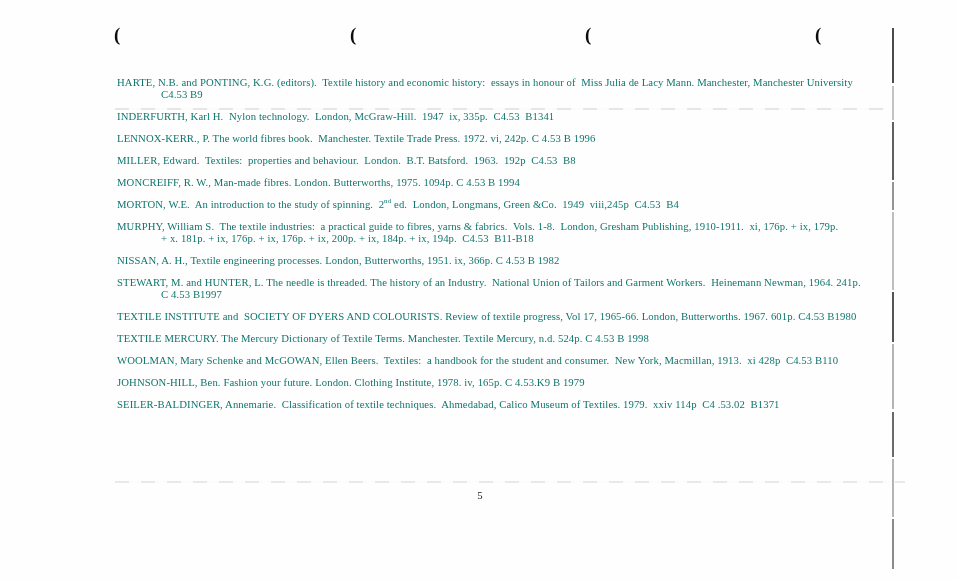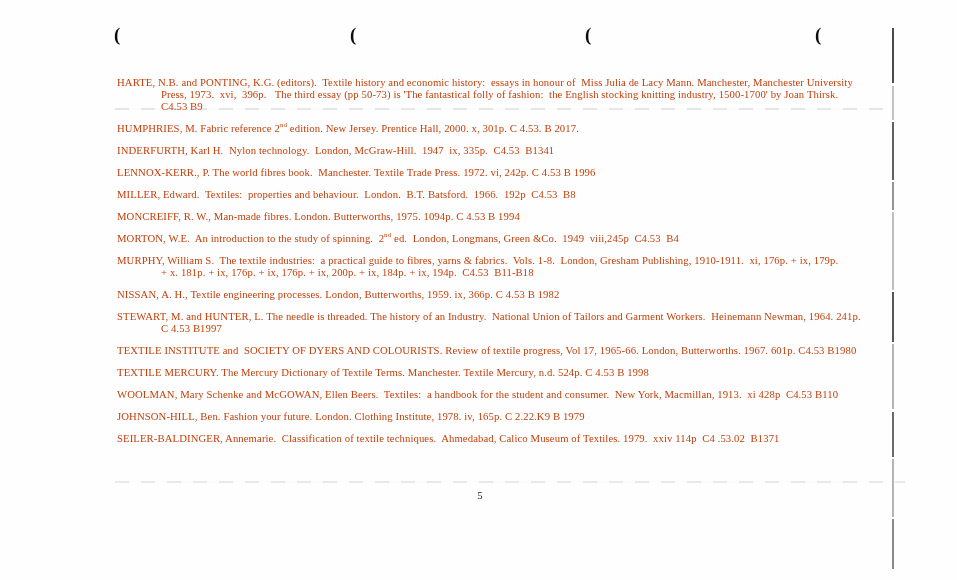--- a/index.html
+++ b/index.html
@@ -12,21 +12,21 @@
   }
   .scan-page {
     position: absolute; inset: 0;
     background: #fefefe;
   }
   
   .content {
     position: absolute;
     left: 117px; top: 76px;
     width: 726px;
-    color: #c2410c;
+    color: #0f766e;
   }
   .entry {
     font-size: 10.7px;
     line-height: 12px;
     margin-bottom: 10px;
     letter-spacing: 0.1px;
   }
   .entry .line { white-space: pre; }
   .entry .line.cont { padding-left: 44px; }
   sup { font-size: 7px; line-height: 0; vertical-align: super; }
@@ -78,63 +78,59 @@
 <div class="scan-page">
 
   <span class="binding-mark bm-1">(</span>
   <span class="binding-mark bm-2">(</span>
   <span class="binding-mark bm-3">(</span>
   <span class="binding-mark bm-4">(</span>
 
   <div class="content" id="bibliography">
       <div class="entry">
         <div class="line">HARTE, N.B. and PONTING, K.G. (editors).  Textile history and economic history:  essays in honour of  Miss Julia de Lacy Mann. Manchester, Manchester University</div>
-        <div class="line cont">Press, 1973.  xvi,  396p.   The third essay (pp 50-73) is 'The fantastical folly of fashion:  the English stocking knitting industry, 1500-1700' by Joan Thirsk.</div>
         <div class="line cont">C4.53 B9</div>
-      </div>
-      <div class="entry">
-        <div class="line">HUMPHRIES, M. Fabric reference 2<sup>nd</sup> edition. New Jersey. Prentice Hall, 2000. x, 301p. C 4.53. B 2017.</div>
       </div>
       <div class="entry">
         <div class="line">INDERFURTH, Karl H.  Nylon technology.  London, McGraw-Hill.  1947  ix, 335p.  C4.53  B1341</div>
       </div>
       <div class="entry">
         <div class="line">LENNOX-KERR., P. The world fibres book.  Manchester. Textile Trade Press. 1972. vi, 242p. C 4.53 B 1996</div>
       </div>
       <div class="entry">
-        <div class="line">MILLER, Edward.  Textiles:  properties and behaviour.  London.  B.T. Batsford.  1966.  192p  C4.53  B8</div>
+        <div class="line">MILLER, Edward.  Textiles:  properties and behaviour.  London.  B.T. Batsford.  1963.  192p  C4.53  B8</div>
       </div>
       <div class="entry">
         <div class="line">MONCREIFF, R. W., Man-made fibres. London. Butterworths, 1975. 1094p. C 4.53 B 1994</div>
       </div>
       <div class="entry">
         <div class="line">MORTON, W.E.  An introduction to the study of spinning.  2<sup>nd</sup> ed.  London, Longmans, Green &amp;Co.  1949  viii,245p  C4.53  B4</div>
       </div>
       <div class="entry">
         <div class="line">MURPHY, William S.  The textile industries:  a practical guide to fibres, yarns &amp; fabrics.  Vols. 1-8.  London, Gresham Publishing, 1910-1911.  xi, 176p. + ix, 179p.</div>
         <div class="line cont">+ x. 181p. + ix, 176p. + ix, 176p. + ix, 200p. + ix, 184p. + ix, 194p.  C4.53  B11-B18</div>
       </div>
       <div class="entry">
-        <div class="line">NISSAN, A. H., Textile engineering processes. London, Butterworths, 1959. ix, 366p. C 4.53 B 1982</div>
+        <div class="line">NISSAN, A. H., Textile engineering processes. London, Butterworths, 1951. ix, 366p. C 4.53 B 1982</div>
       </div>
       <div class="entry">
         <div class="line">STEWART, M. and HUNTER, L. The needle is threaded. The history of an Industry.  National Union of Tailors and Garment Workers.  Heinemann Newman, 1964. 241p.</div>
         <div class="line cont">C 4.53 B1997</div>
       </div>
       <div class="entry">
         <div class="line">TEXTILE INSTITUTE and  SOCIETY OF DYERS AND COLOURISTS. Review of textile progress, Vol 17, 1965-66. London, Butterworths. 1967. 601p. C4.53 B1980</div>
       </div>
       <div class="entry">
         <div class="line">TEXTILE MERCURY. The Mercury Dictionary of Textile Terms. Manchester. Textile Mercury, n.d. 524p. C 4.53 B 1998</div>
       </div>
       <div class="entry">
         <div class="line">WOOLMAN, Mary Schenke and McGOWAN, Ellen Beers.  Textiles:  a handbook for the student and consumer.  New York, Macmillan, 1913.  xi 428p  C4.53 B110</div>
       </div>
       <div class="entry">
-        <div class="line">JOHNSON-HILL, Ben. Fashion your future. London. Clothing Institute, 1978. iv, 165p. C 2.22.K9 B 1979</div>
+        <div class="line">JOHNSON-HILL, Ben. Fashion your future. London. Clothing Institute, 1978. iv, 165p. C 4.53.K9 B 1979</div>
       </div>
       <div class="entry">
         <div class="line">SEILER-BALDINGER, Annemarie.  Classification of textile techniques.  Ahmedabad, Calico Museum of Textiles. 1979.  xxiv 114p  C4 .53.02  B1371</div>
       </div>
     </div>
 
   <div class="page-number">5</div>
 
   <div>
     <div class="scan-line-seg" style="top:28px;  height:55px; opacity:0.85;"></div>

